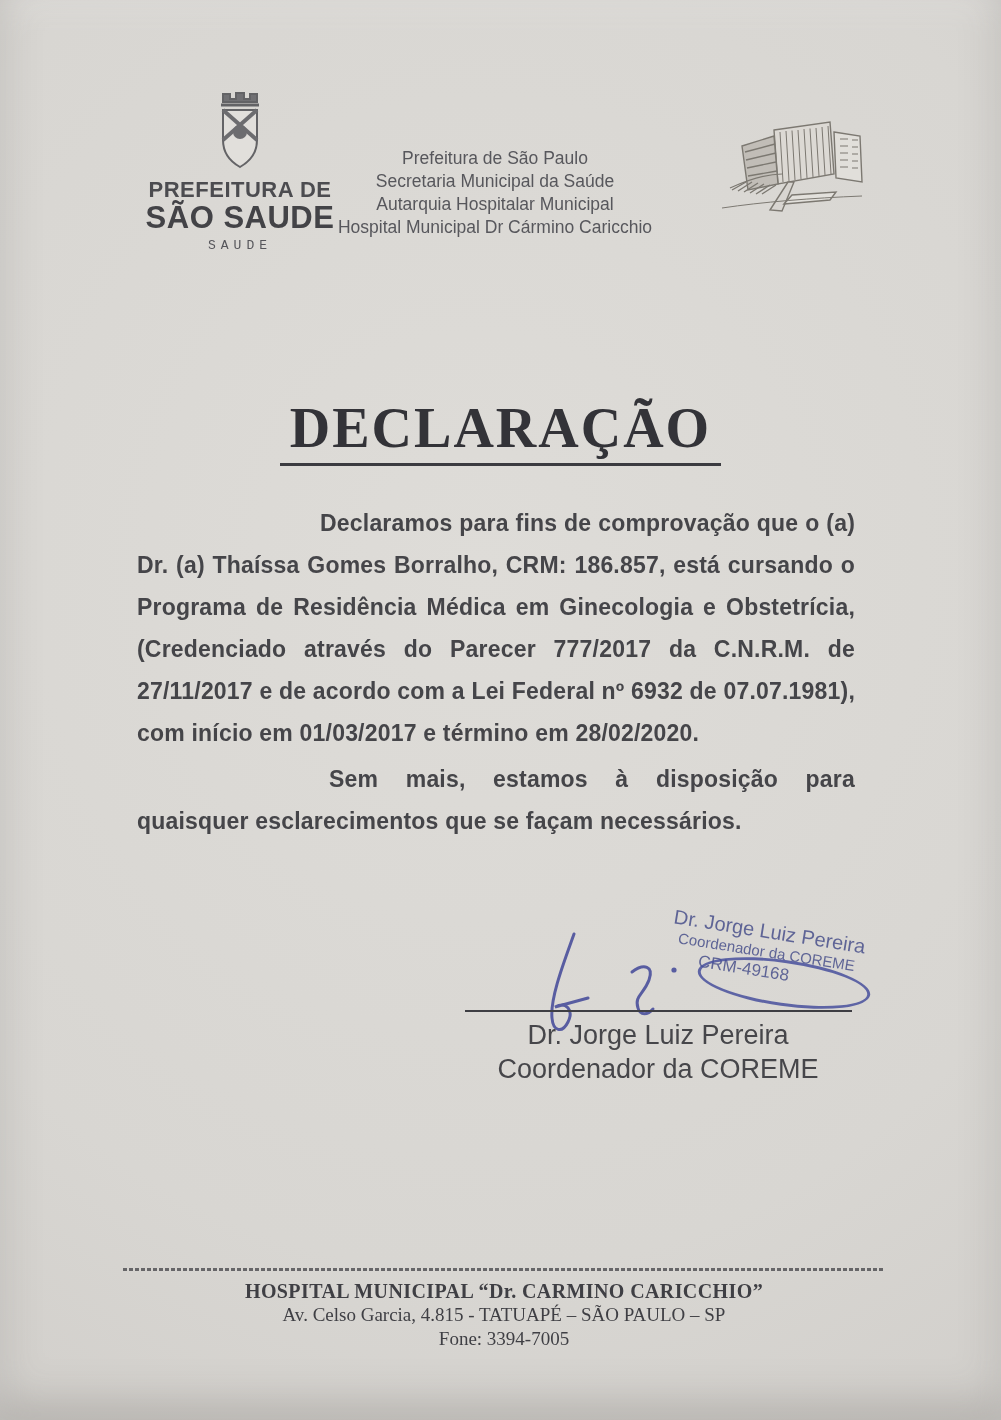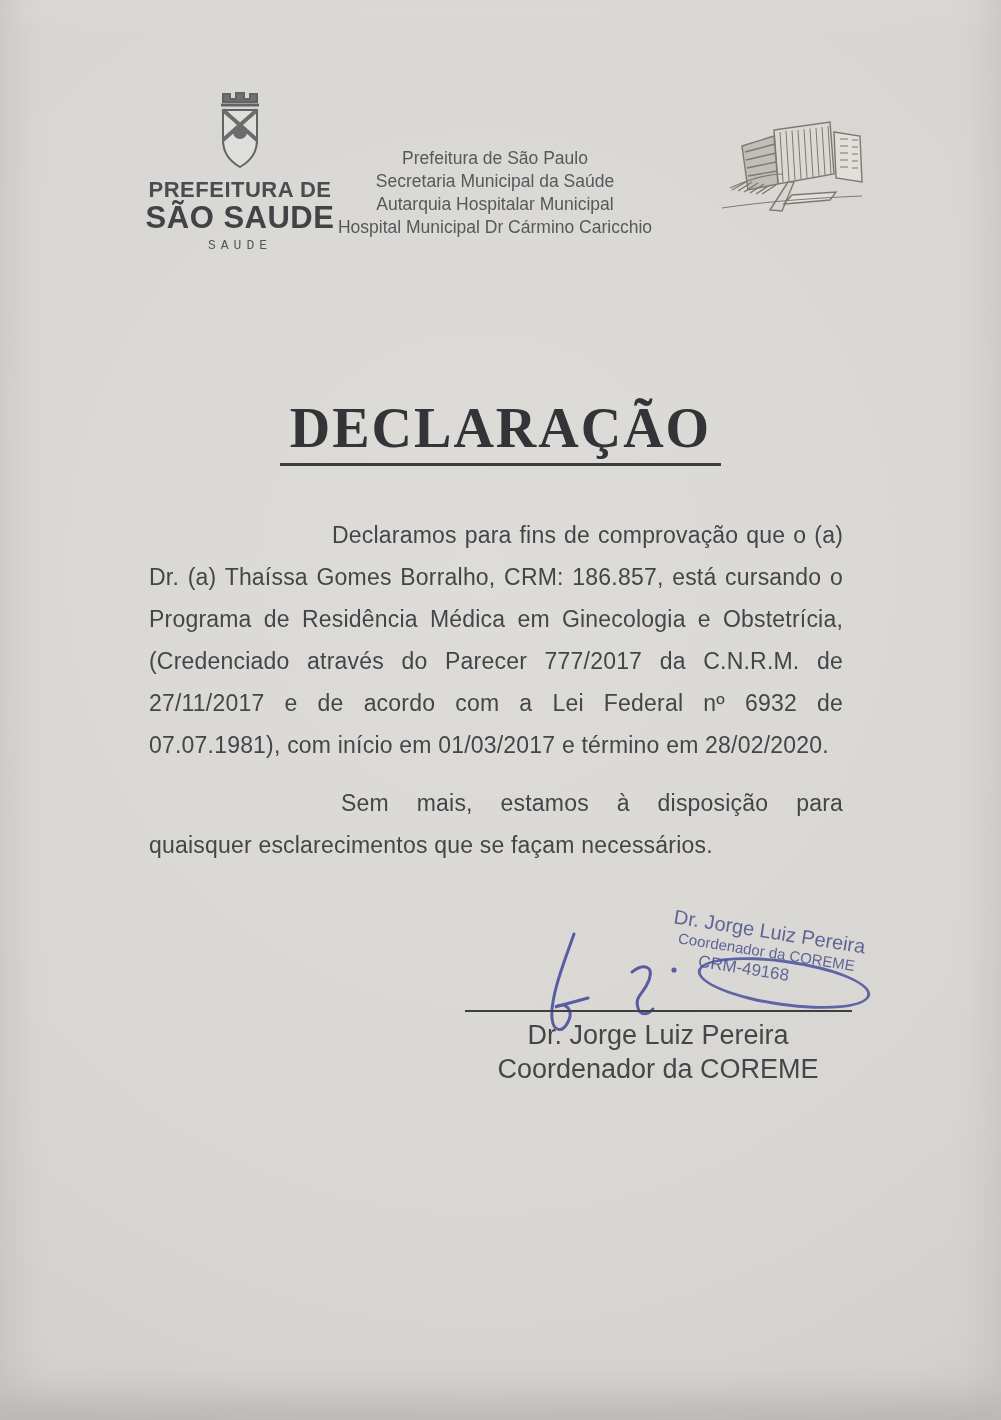--- a/index.html
+++ b/index.html
@@ -36,21 +36,21 @@
   .title-wrap{position:absolute;top:396px;left:0;width:100%;text-align:center;}
   .title{
     font-family:"Liberation Serif", serif;
     font-size:56px;letter-spacing:2px;color:#333338;
     border-bottom:3px solid #3b3b40;padding:0 10px 4px 10px;font-weight:600;
   }
 
   
   .body-text{position:absolute;left:133px;top:498px;width:726px;
     font-size:23px;line-height:42px;text-align:justify;color:#454549;letter-spacing:.2px;}
-  .body-text p{margin:16px;}
+  .body-text p{margin:4px;font-weight:bold;}
   .p1{text-indent:183px;}
   .p2{text-indent:192px;}
 
   
   .stamp{
     position:absolute;left:648px;top:901px;width:250px;
     transform:rotate(9deg);transform-origin:left top;
     color:rgba(84,90,144,.92);text-align:center;line-height:1.15;
   }
   .stamp-l1{font-size:20px;}
@@ -162,14 +162,20 @@
     </svg>
   </div>
 
   <div class="sig-line"></div>
 
   <div class="sig-name-block">
     <div>Dr. Jorge Luiz Pereira</div>
     <div>Coordenador da COREME</div>
   </div>
 
+  <div class="footer">
+    <div class="footer-rule"></div>
+    <div class="footer-l1">HOSPITAL MUNICIPAL “Dr. CARMINO CARICCHIO”</div>
+    <div class="footer-l2">Av. Celso Garcia, 4.815 - TATUAPÉ – SÃO PAULO – SP</div>
+    <div class="footer-l3">Fone: 3394-7005</div>
+  </div>
 
 </div>
 
 </body></html>

